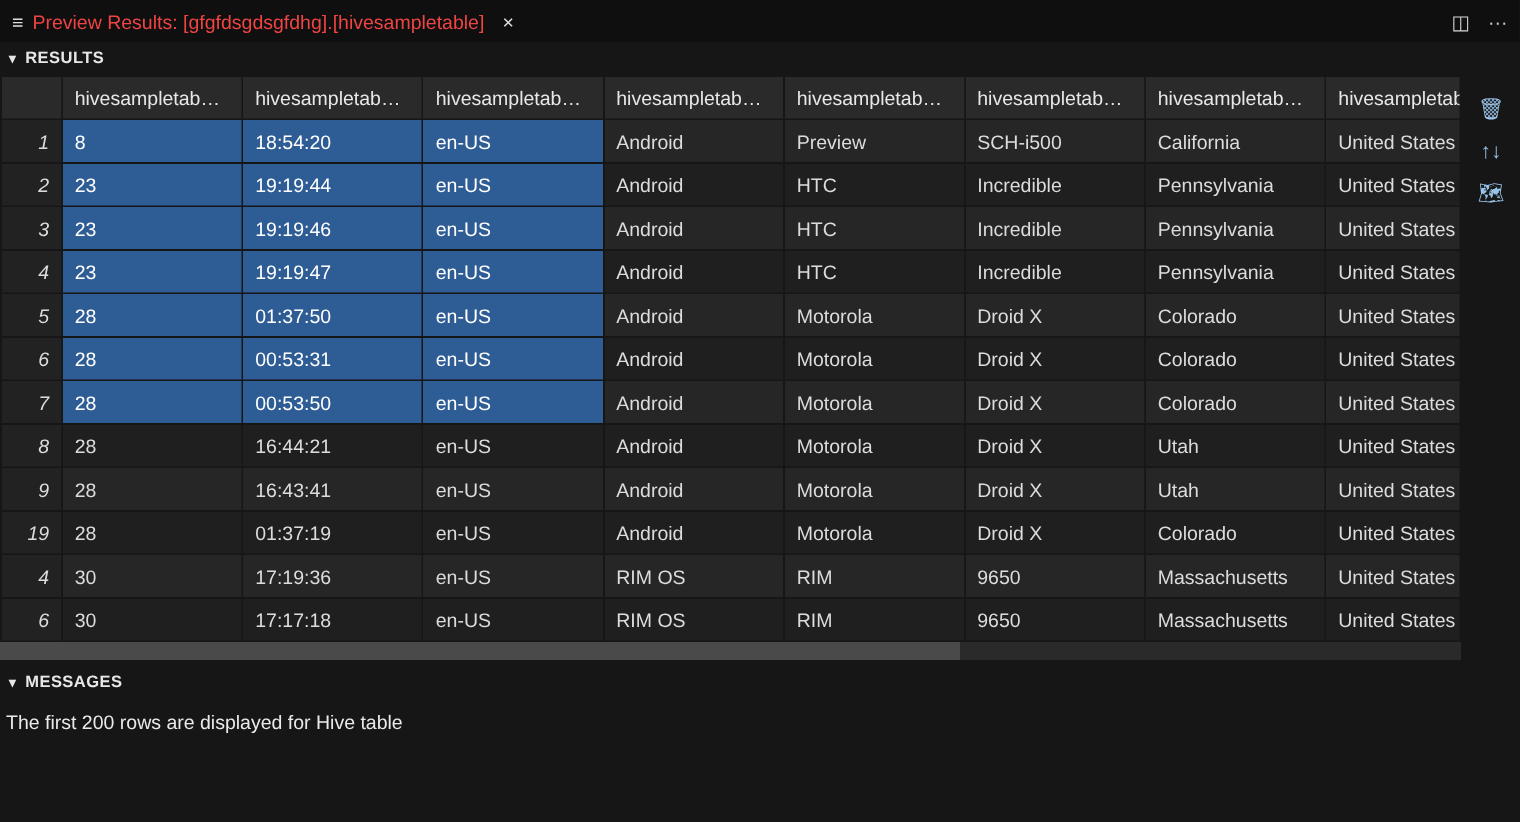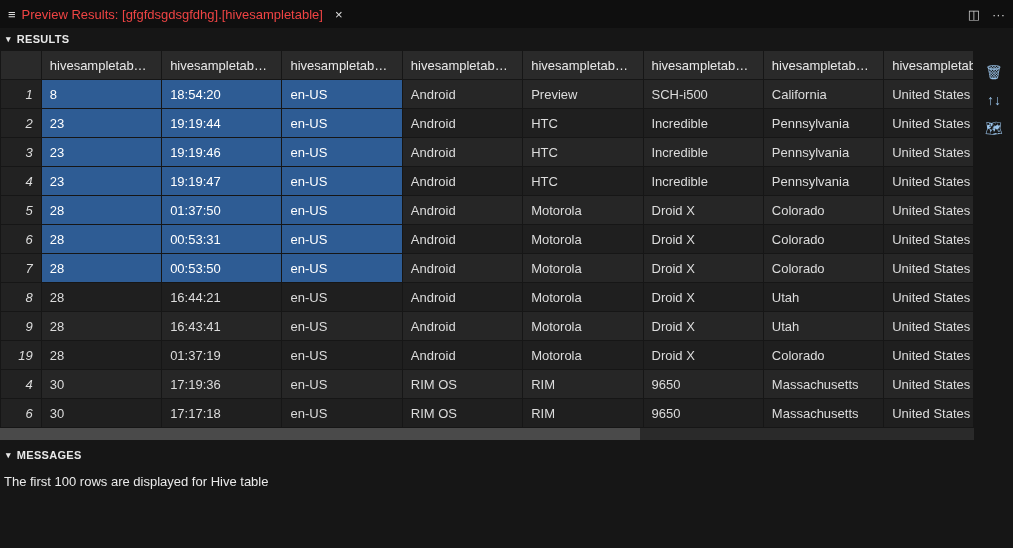--- a/index.html
+++ b/index.html
@@ -248,20 +248,20 @@
     <div class="thumb"></div>
   </div>
 
 </div>
 
 <div class="section-hdr" style="margin-top:4px">
   <span class="tw">▾</span>
   <span>MESSAGES</span>
 </div>
 <div class="msg-body">
-  <span>The first 100 rows are displayed for Hive table</span>
+  <span>The first 200 rows are displayed for Hive table</span>
 </div>
 
 <div class="right-strip">
   <span class="ico">🗑</span>
   <span class="ico">↑↓</span>
   <span class="ico">🗺</span>
 </div>
 
 </body></html>

